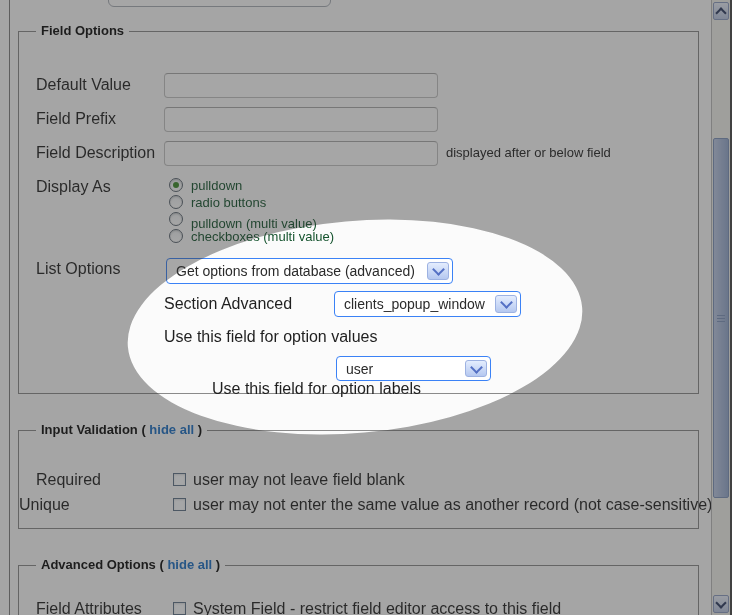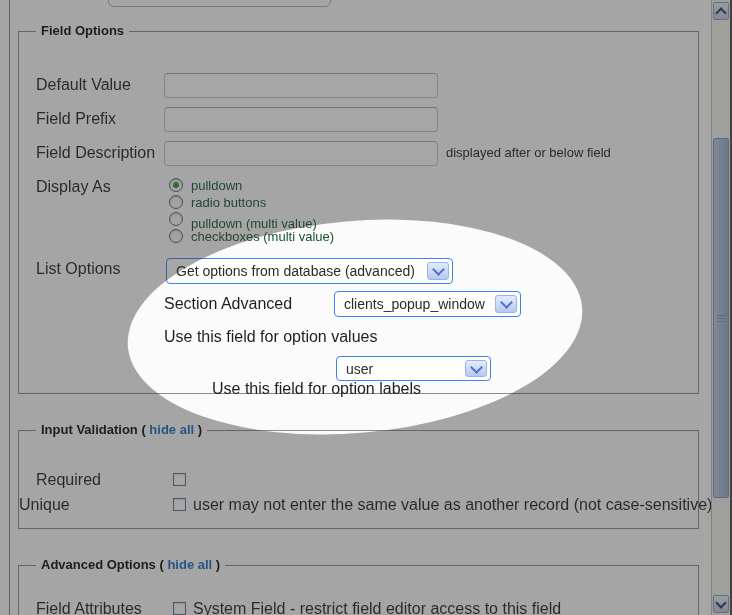--- a/index.html
+++ b/index.html
@@ -146,20 +146,21 @@
     </div>
   </div>
 
   <div class="group" style="left:18px; top:430px; width:679px; height:97px;">
     <div class="legend">
       <span>Input Validation ( </span><a>hide all</a><span> )</span>
     </div>
 
     <div class="lbl abs" style="left:17px; top:41px;">Required</div>
     <div class="checkbox" style="left:154px; top:42px;"></div>
+    <div class="lbl abs" style="left:174px; top:41px;">user may not leave field blank</div>
 
     <div class="lbl abs" style="left:0; top:66px;">Unique</div>
     <div class="checkbox" style="left:154px; top:67px;"></div>
     <div class="lbl abs" style="left:174px; top:66px;">user may not enter the same value as another record (not case-sensitive)</div>
   </div>
 
   <div class="group" style="left:18px; top:565px; width:679px; height:120px;">
     <div class="legend">
       <span>Advanced Options ( </span><a>hide all</a><span> )</span>
     </div>

